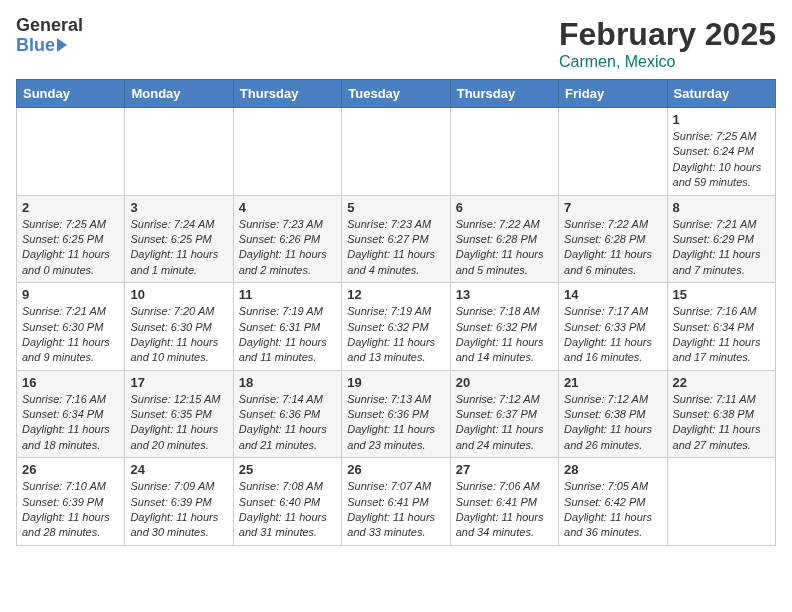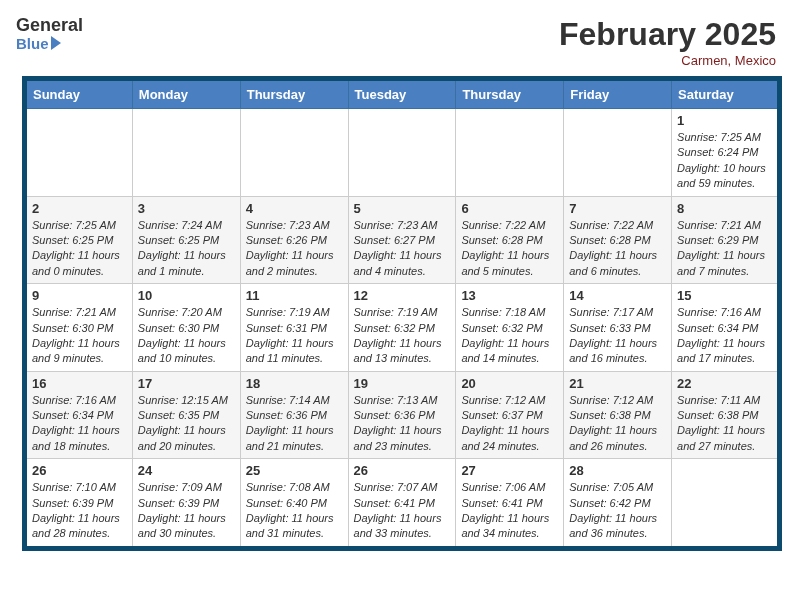--- a/index.html
+++ b/index.html
@@ -20,51 +20,50 @@
       display: flex;
       align-items: center;
       gap: 2px;
     }
     .logo-text-general {
       font-size: 18px;
       font-weight: bold;
       color: #333;
     }
     .logo-text-blue {
-      font-size: 15px;
+      font-size: 18px;
       font-weight: bold;
       color: #4a7fc1;
     }
     .logo-arrow {
       width: 0;
       height: 0;
       border-left: 10px solid #4a7fc1;
       border-top: 7px solid transparent;
       border-bottom: 7px solid transparent;
       margin-left: 2px;
       margin-top: -2px;
     }
     .title-section {
-      text-align: right;
+      text-align: left;
       margin-left: 40px;
     }
     .month-title {
       font-size: 32px;
       font-weight: bold;
       color: #333;
     }
     .location {
-      font-size: 13px;
-      color: #7f1d1d;
+      font-size: 16px;
+      color: #0f766e;
     }
     .calendar {
       width: 100%;
       border-collapse: collapse;
-      border: 5px solid #0c4a6e;
-      margin-left: 6px;
+      border: 1px solid #0c4a6e;
     }
     .calendar th {
       background-color: #4a7fc1;
       color: white;
       text-align: left;
       padding: 6px 6px;
       font-size: 13px;
       font-weight: bold;
       border: 1px solid #3a6fa1;
     }

